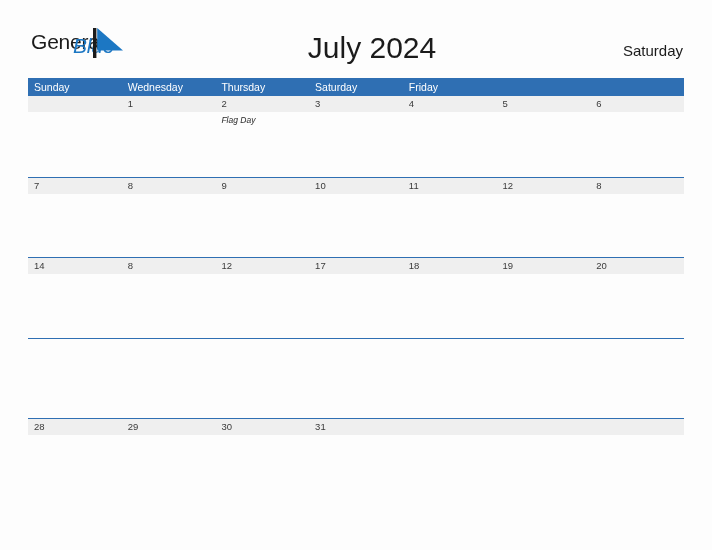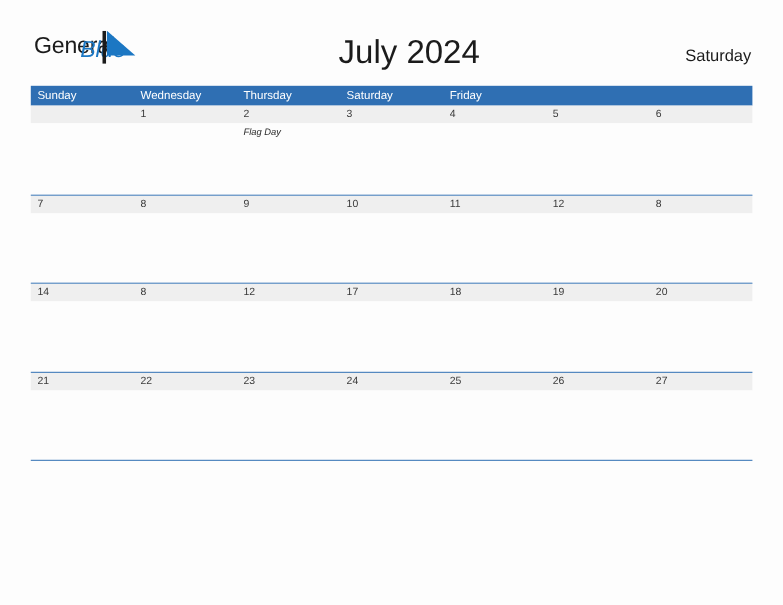--- a/index.html
+++ b/index.html
@@ -302,55 +302,55 @@
         <div class="event-cell">
             <span class="event-line"></span>
           </div>
         <div class="event-cell">
             <span class="event-line"></span>
           </div>
       </div>
     </div>
 
     <div class="week-row">
+      <div class="body-band">
+        <div class="event-cell">
+            <span class="event-line"></span>
+          </div>
+        <div class="event-cell">
+            <span class="event-line"></span>
+          </div>
+        <div class="event-cell">
+            <span class="event-line"></span>
+          </div>
+        <div class="event-cell">
+            <span class="event-line"></span>
+          </div>
+        <div class="event-cell">
+            <span class="event-line"></span>
+          </div>
+        <div class="event-cell">
+            <span class="event-line"></span>
+          </div>
+        <div class="event-cell">
+            <span class="event-line"></span>
+          </div>
+      </div>
+    </div>
+
+    <div class="week-row">
       <div class="date-band">
-        <div class="date-cell">21</div>
-        <div class="date-cell">22</div>
-        <div class="date-cell">23</div>
-        <div class="date-cell">24</div>
-        <div class="date-cell">25</div>
-        <div class="date-cell">26</div>
-        <div class="date-cell">27</div>
-      </div>
-      <div class="body-band">
-        <div class="event-cell">
-            <span class="event-line"></span>
-          </div>
-        <div class="event-cell">
-            <span class="event-line"></span>
-          </div>
-        <div class="event-cell">
-            <span class="event-line"></span>
-          </div>
-        <div class="event-cell">
-            <span class="event-line"></span>
-          </div>
-        <div class="event-cell">
-            <span class="event-line"></span>
-          </div>
-        <div class="event-cell">
-            <span class="event-line"></span>
-          </div>
-        <div class="event-cell">
-            <span class="event-line"></span>
-          </div>
-      </div>
-    </div>
-
-    <div class="week-row">
+        <div class="date-cell">28</div>
+        <div class="date-cell">29</div>
+        <div class="date-cell">30</div>
+        <div class="date-cell">31</div>
+        <div class="date-cell"></div>
+        <div class="date-cell"></div>
+        <div class="date-cell"></div>
+      </div>
       <div class="body-band">
         <div class="event-cell">
             <span class="event-line"></span>
           </div>
         <div class="event-cell">
             <span class="event-line"></span>
           </div>
         <div class="event-cell">
             <span class="event-line"></span>
           </div>

